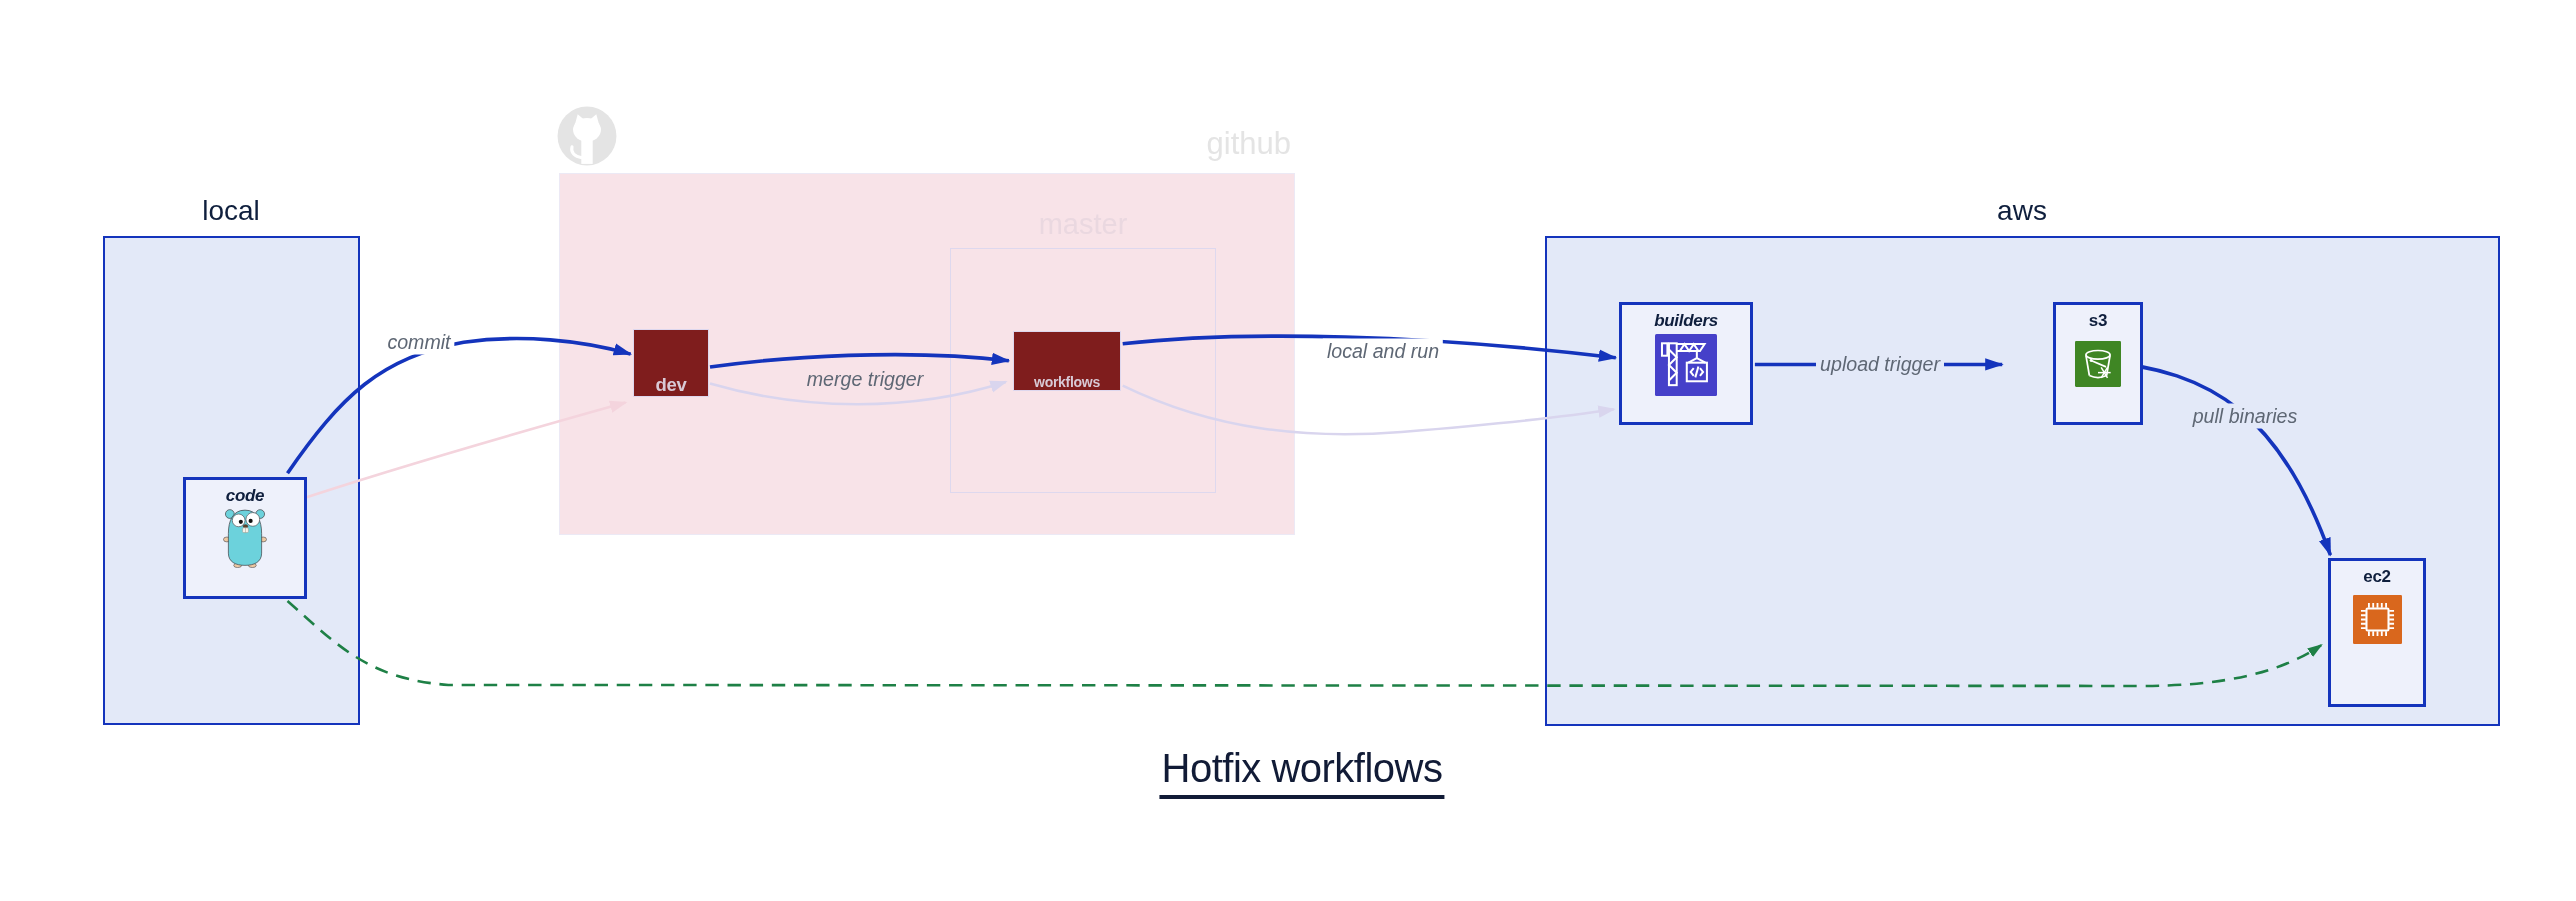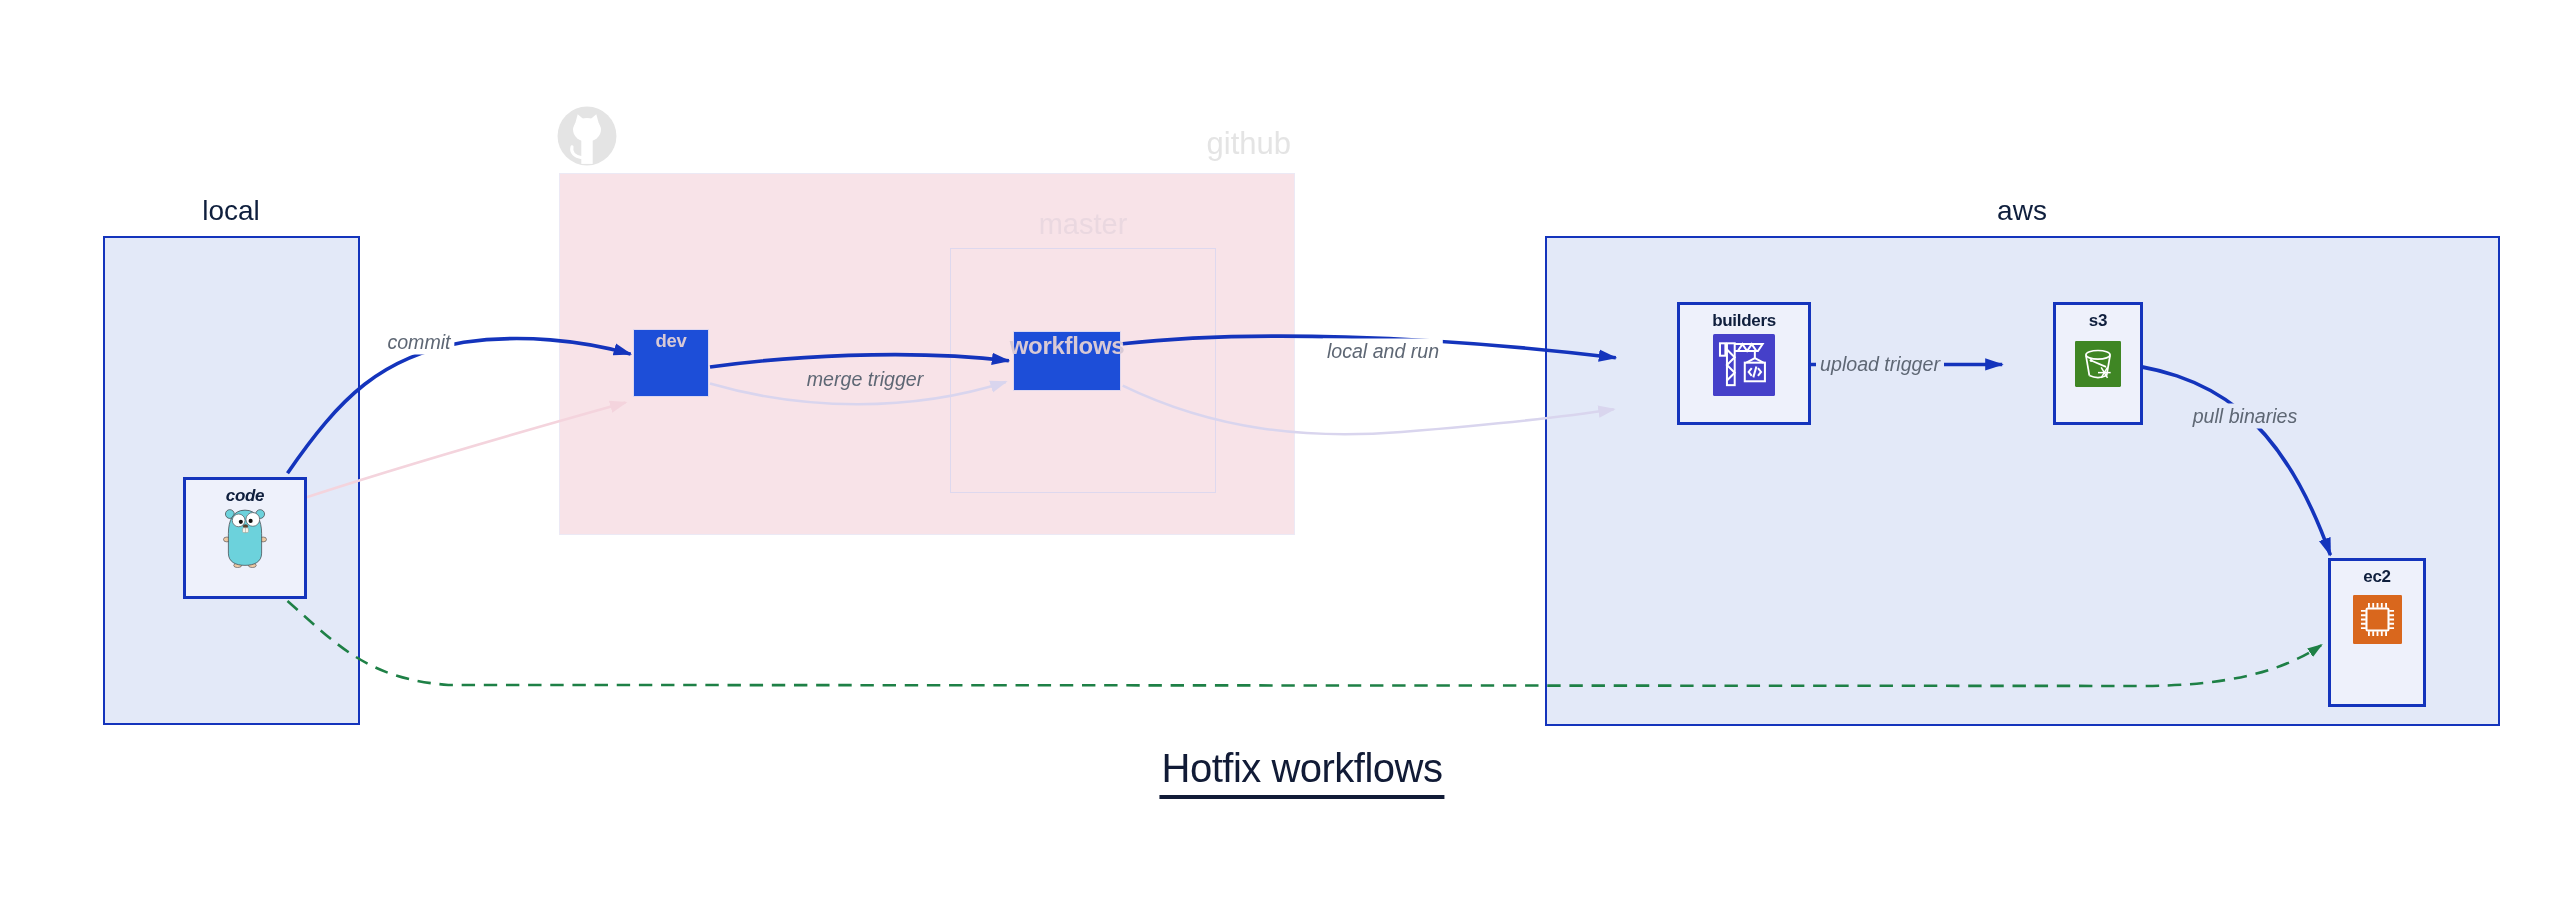--- a/index.html
+++ b/index.html
@@ -13,32 +13,32 @@
   .glabel{position:absolute;color:#0f1f3d;font-size:28px;font-weight:500;transform:translateX(-50%);white-space:nowrap;}
   #lbl-local{left:231px;top:195px;}
   #lbl-aws{left:2022px;top:195px;}
   #lbl-master{left:1083px;top:208px;color:#ead8e0;font-size:29px;}
   #lbl-github{left:1291px;top:126px;transform:translateX(-100%);color:#e4e4e4;font-size:31px;text-align:center;}
   #octocat{position:absolute;left:556px;top:105px;}
   #edges{position:absolute;left:0;top:0;pointer-events:none;}
   .node{position:absolute;box-sizing:border-box;background:#eef1fb;border:3.1px solid #1434bc;display:flex;flex-direction:column;align-items:center;}
   .node .nlabel{font-weight:bold;color:#0f1f3d;font-size:17px;margin-top:6.2px;letter-spacing:-0.3px;}
   #node-code{left:183px;top:477px;width:124px;height:122px;font-style:italic;}
-  #node-builders{left:1677px;top:302px;width:134px;height:123px;}
+  #node-builders{left:1619px;top:302px;width:134px;height:123px;font-style:italic;}
   #node-s3{left:2006px;top:302px;width:90px;height:123px;margin-left:47px;}
   #node-ec2{left:2328px;top:558px;width:98px;height:149px;text-align:right;}
   #node-code .icon{margin-top:1px;}
   #node-builders .icon{margin-top:3.1px;}
   #node-s3 .icon{margin-top:10.3px;}
   #node-ec2 .icon{margin-top:8.2px;}
-  .fnode{position:absolute;box-sizing:border-box;background:#1d4ed8;border:1.5px solid #ddd7ee;display:flex;align-items:flex-start;justify-content:center;}
+  .fnode{position:absolute;box-sizing:border-box;background:#7f1d1d;border:1.5px solid #ddd7ee;display:flex;align-items:flex-end;justify-content:center;}
   #node-dev{left:633px;top:329px;width:76px;height:68px;}
   #node-workflows{left:1013px;top:331px;width:108px;height:60px;}
   .fnode .nlabel{font-weight:bold;color:#d8c9d5;font-size:18.5px;letter-spacing:-0.3px;}
-  #node-workflows .nlabel{font-size:24px;}
+  #node-workflows .nlabel{font-size:14px;}
   .edge-label{position:absolute;transform:translate(-50%,-50%);font-style:italic;color:#5e6774;font-size:19.6px;white-space:nowrap;padding:1px 4.1px;}
   #el-commit{left:419px;top:342px;background:#ffffff;}
   #el-merge{left:865px;top:355px;background:#f8e3e8;margin-top:24px;}
   #el-upload-run{left:1383px;top:351px;background:#ffffff;}
   #el-upload-bin{left:1880px;top:364px;background:#e3e9f8;}
   #el-pull-bin{left:2245px;top:416px;background:#e3e9f8;}
   #title{position:absolute;left:1302px;top:746px;transform:translateX(-50%);font-size:40px;font-weight:500;color:#111b36;border-bottom:4.6px solid #111b36;padding:0 2.1px 4.1px 2.1px;white-space:nowrap;letter-spacing:-0.5px;}
 </style>
 </head>
 <body>

